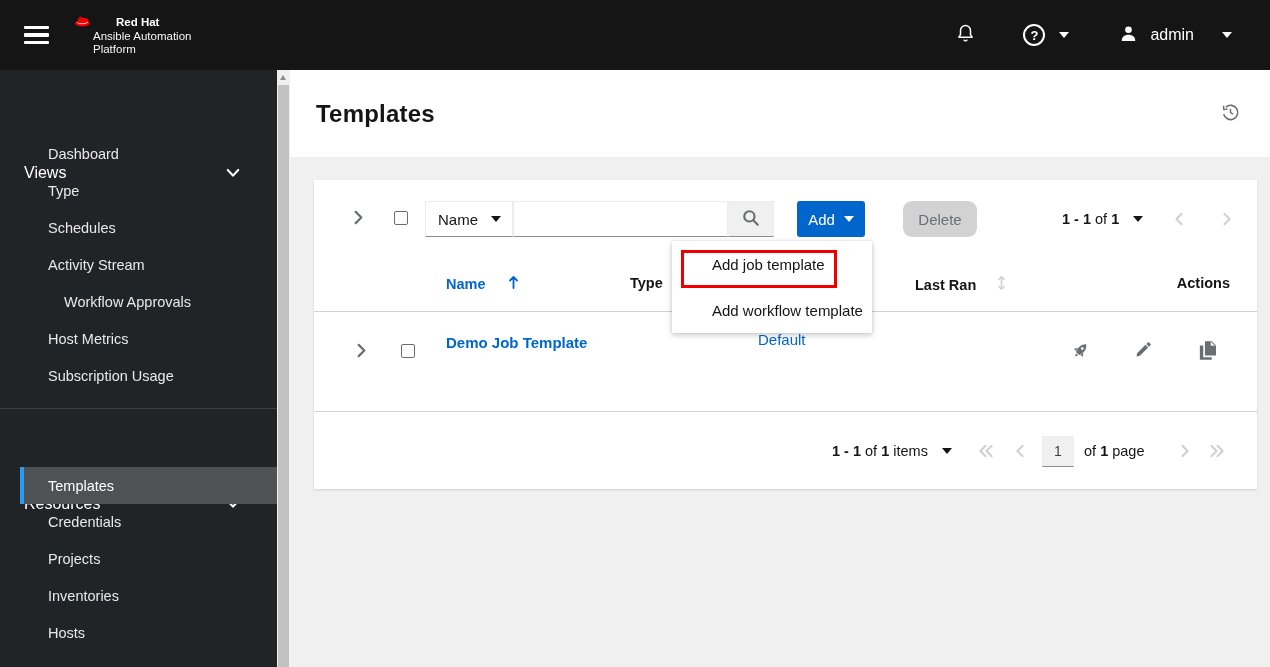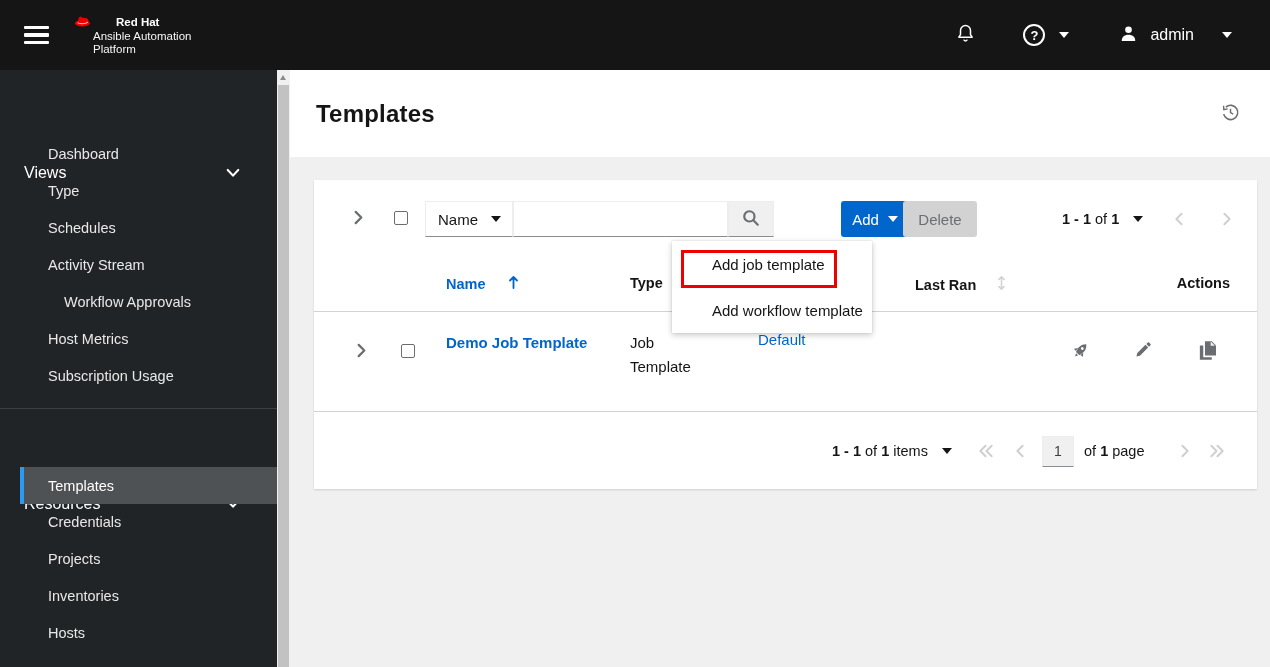--- a/index.html
+++ b/index.html
@@ -58,23 +58,23 @@
   .tb-check{left:80px;top:31px;}
   .tb-select{position:absolute;left:111px;top:21px;width:88px;height:36px;background:#fff;border:1px solid #ededed;
              border-bottom:1px solid #8a8d90;display:flex;align-items:center;justify-content:space-between;
              padding:0 11px 0 12px;font-size:15px;cursor:pointer;}
   .tb-select .caret{border-top-color:#151515;}
   .tb-input{position:absolute;left:199px;top:21px;width:215px;height:36px;border:1px solid #ededed;border-bottom:1px solid #8a8d90;
             padding:0 10px;font:inherit;font-size:15px;background:#fff;}
   .tb-search{position:absolute;left:414px;top:21px;width:46px;height:36px;background:#f0f0f0;border:1px solid #ededed;
              border-bottom:1px solid #8a8d90;cursor:pointer;display:flex;align-items:center;justify-content:center;}
   .btn{border:none;border-radius:3px;font-size:15px;cursor:pointer;display:flex;align-items:center;justify-content:center;gap:9px;}
-  .tb-add{position:absolute;left:483px;top:21px;width:68px;height:36px;background:#0066cc;color:#fff;margin-left:44px;}
+  .tb-add{position:absolute;left:483px;top:21px;width:68px;height:36px;background:#0066cc;color:#fff;}
   .tb-add .caret{border-top-color:#fff;}
-  .tb-delete{position:absolute;left:589px;top:21px;width:74px;height:36px;background:#d2d2d2;color:#6a6e73;cursor:default;}
+  .tb-delete{position:absolute;left:589px;top:21px;width:74px;height:36px;background:#d2d2d2;color:#6a6e73;cursor:default;border-radius:9px;}
   .tb-pag{position:absolute;left:748px;top:21px;height:36px;display:flex;align-items:center;font-size:14.5px;}
   .tb-pag .caret{border-top-color:#151515;margin-left:14px;cursor:pointer;}
   .pg-angle{background:none;border:none;color:#cfcfcf;display:flex;align-items:center;justify-content:center;width:24px;height:24px;cursor:default;}
   .tb-pag .pg-angle{margin-left:24px;}
   b.num{font-weight:bold;}
 
   
   .th-row{position:absolute;left:0;right:0;top:80px;height:52px;border-bottom:1px solid #d2d2d2;font-weight:bold;font-size:14.5px;}
   .th{position:absolute;top:15px;}
   .th-name{left:132px;color:#0066cc;cursor:pointer;display:flex;gap:22px;align-items:center;}
@@ -299,21 +299,20 @@
     <div class="data-row">
       <button class="row-expand">
         <span>
           <svg width="11" height="15" viewBox="0 0 11 16" fill="none" stroke="currentColor" stroke-width="2.4" stroke-linecap="round" stroke-linejoin="round">
               <polyline points="2.5,2 8.5,8 2.5,14"></polyline>
             </svg>
         </span>
       </button>
       <span class="checkbox row-check" style="position:absolute;"></span>
       <a class="cell-name">Demo Job Template</a>
-      <div class="cell-type">Job Template</div>
       <a class="cell-org">Default</a>
 
       <button class="row-action act-launch">
         <span>
           <svg width="19" height="19" viewBox="0 0 24 24" fill="#6a6e73">
             <g transform="rotate(42 12 12)">
               <path d="M12 1.2c2.9 2.4 4.4 5.8 4.4 9.6l-1.4 6.4H9L7.6 10.8c0-3.8 1.5-7.2 4.4-9.6z"></path>
               <circle cx="12" cy="8.6" r="1.8" fill="#fff"></circle>
               <path d="M7.8 11.5 4.4 15.8l3.6.6zM16.2 11.5l3.4 4.3-3.6.6zM10.3 18.4h3.4L12 22.4z"></path>
             </g>

